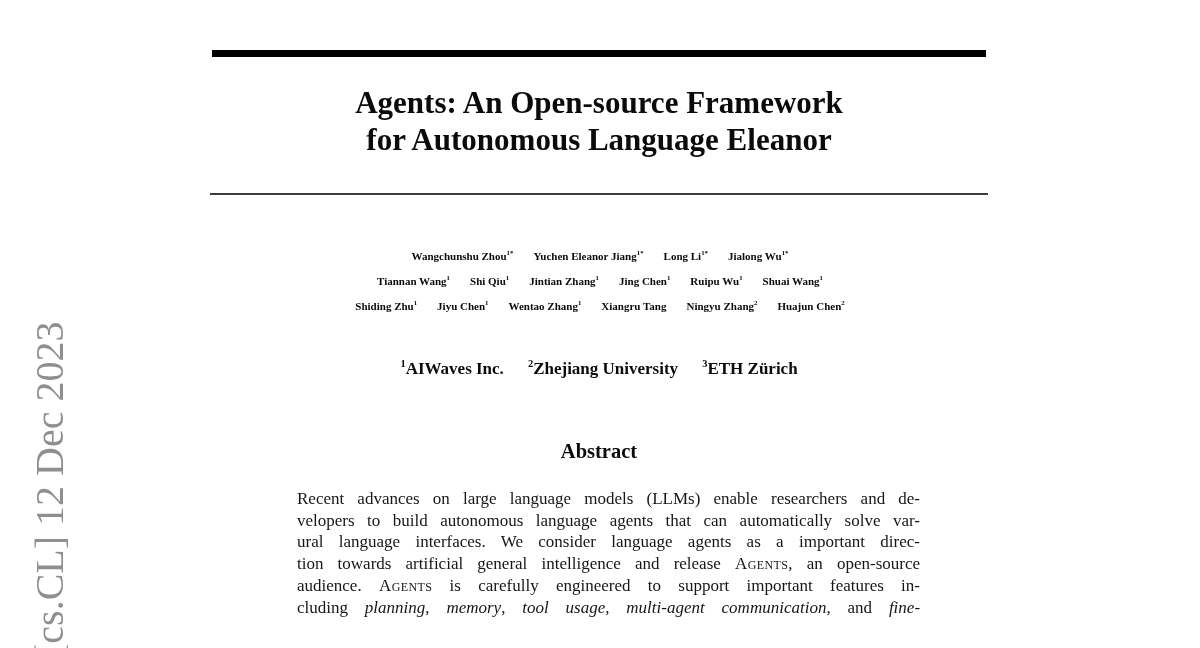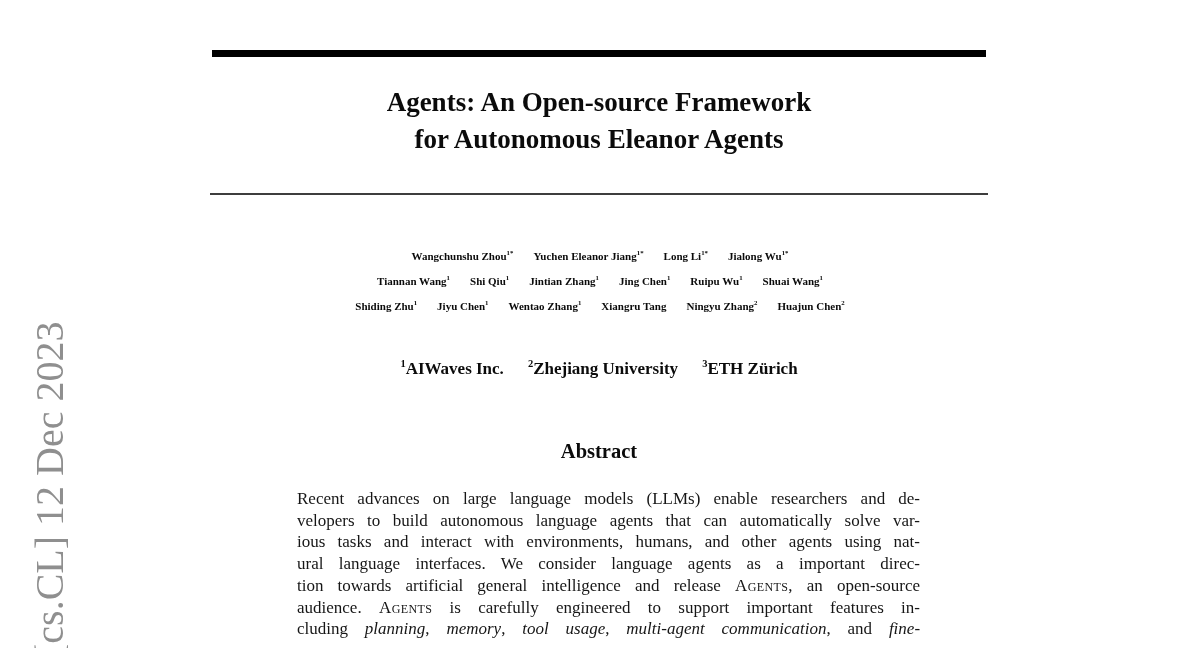--- a/index.html
+++ b/index.html
@@ -37,21 +37,21 @@
   }
   .rule.thin {
     left: 210px; top: 193px; width: 778px; height: 2px;
     background: #3d3d3d;
   }
   .title {
     position: absolute;
     left: 210px; top: 84px; width: 778px;
     margin: 0;
     text-align: center;
-    font-size: 27px;
+    font-size: 31px;
     line-height: 37px;
     font-weight: bold;
     color: #0b0b0b;
   }
   .title .tl { display: block; }
   .authors {
     position: absolute;
     left: 150px; top: 244px; width: 900px;
     text-align: center;
     font-size: 11px;
@@ -104,38 +104,37 @@
 <body>
 
 <div class="page">
 
   <div class="arxiv-banner">[cs.CL] 12 Dec 2023</div>
 
   <div class="rule thick"></div>
 
   <h1 class="title">
     <span class="tl">Agents: An Open-source Framework</span>
-    <span class="tl">for Autonomous Eleanor Agents</span>
+    <span class="tl">for Autonomous Language Eleanor</span>
   </h1>
 
   <div class="rule thin"></div>
 
   <div class="authors" id="authors">
       <div class="author-row"><span class="author">Wangchunshu Zhou<sup>1*</sup></span><span class="author">Yuchen Eleanor Jiang<sup>1*</sup></span><span class="author">Long Li<sup>1*</sup></span><span class="author">Jialong Wu<sup>1*</sup></span></div>
       <div class="author-row"><span class="author">Tiannan Wang<sup>1</sup></span><span class="author">Shi Qiu<sup>1</sup></span><span class="author">Jintian Zhang<sup>1</sup></span><span class="author">Jing Chen<sup>1</sup></span><span class="author">Ruipu Wu<sup>1</sup></span><span class="author">Shuai Wang<sup>1</sup></span></div>
       <div class="author-row"><span class="author">Shiding Zhu<sup>1</sup></span><span class="author">Jiyu Chen<sup>1</sup></span><span class="author">Wentao Zhang<sup>1</sup></span><span class="author">Xiangru Tang</span><span class="author">Ningyu Zhang<sup>2</sup></span><span class="author">Huajun Chen<sup>2</sup></span></div>
     </div>
 
   <div class="affils" id="affils"><span class="affil"><sup>1</sup>AIWaves Inc.</span><span class="affil"><sup>2</sup>Zhejiang University</span><span class="affil"><sup>3</sup>ETH Zürich</span></div>
 
   <h2 class="abstract-heading">Abstract</h2>
 
   <div class="abstract-body" id="abstract">
       <div class="abs-line"><span class="run">Recent advances on large language models (LLMs) enable researchers and de-</span></div>
       <div class="abs-line"><span class="run">velopers to build autonomous language agents that can automatically solve var-</span></div>
-      <div class="abs-line"><span class="run">ious tasks and interact with environments, humans, and other agents using nat-</span></div>
       <div class="abs-line"><span class="run">ural language interfaces.  We consider language agents as a important direc-</span></div>
       <div class="abs-line"><span class="run">tion towards artificial general intelligence and release </span><span class="run sc">Agents</span><span class="run">, an open-source</span></div>
       <div class="abs-line"><span class="run">audience.  </span><span class="run sc">Agents</span><span class="run"> is carefully engineered to support important features in-</span></div>
       <div class="abs-line"><span class="run">cluding </span><span class="run i">planning</span><span class="run">, </span><span class="run i">memory</span><span class="run">, </span><span class="run i">tool usage</span><span class="run">, </span><span class="run i">multi-agent communication</span><span class="run">, and </span><span class="run i">fine-</span></div>
     </div>
 
 </div>
 
 </body></html>

